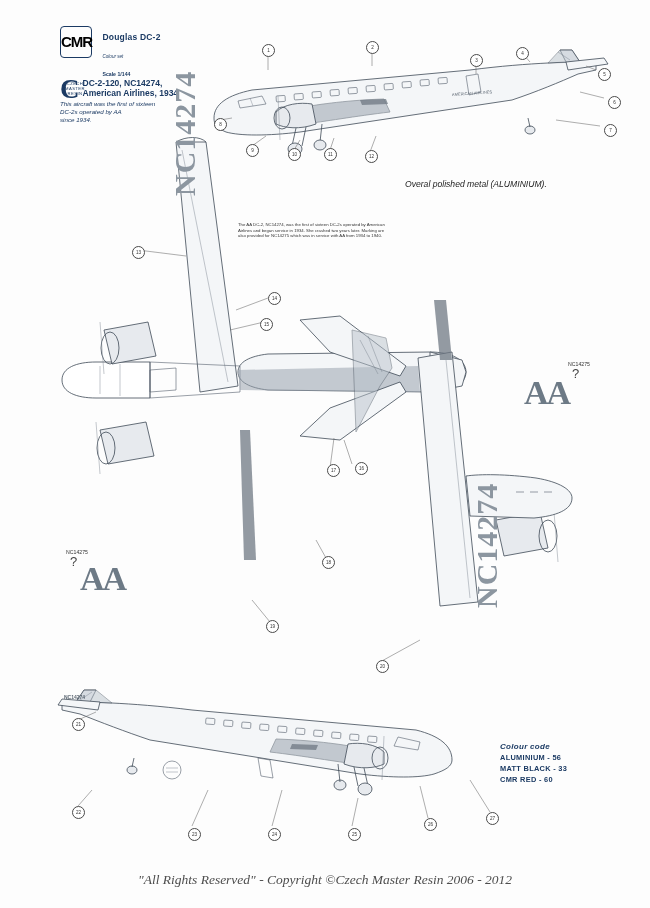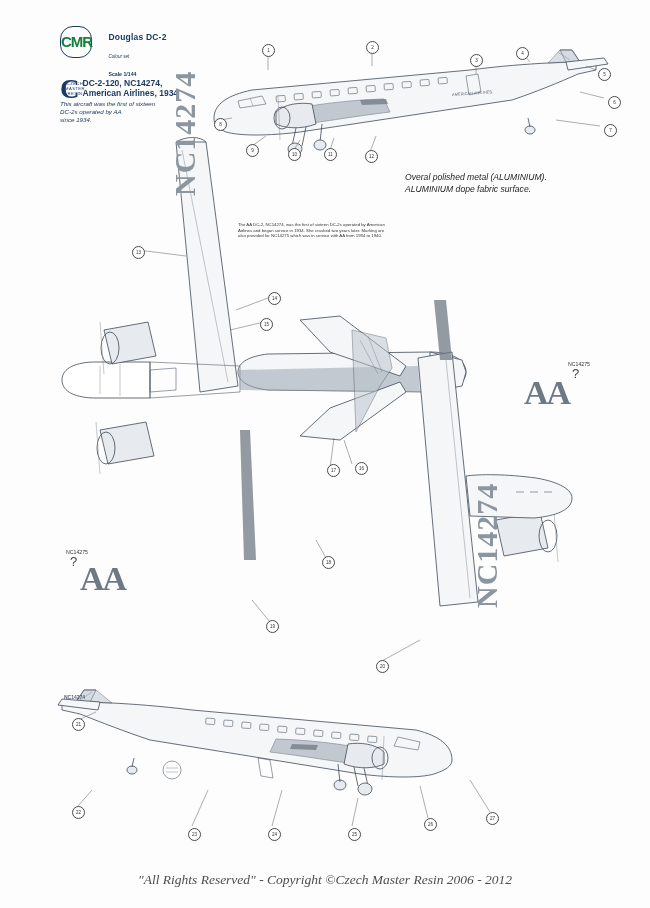--- a/index.html
+++ b/index.html
@@ -1,34 +1,34 @@
 <!DOCTYPE html>
 <html><head>
 <meta charset="utf-8">
 <style>
   html,body{margin:0;padding:0;background:#ffffff;}
   body{width:650px;height:908px;font-family:"Liberation Sans",sans-serif;overflow:hidden;}
   #sheet{position:relative;width:650px;height:908px;background:#fdfdfd;overflow:hidden;}
   .abs{position:absolute;}
   
   .logo-box{left:60px;top:26px;width:140px;}
-  .cmr-mark{width:30px;height:30px;border:1.6px solid #1b3a63;border-radius:13px;display:inline-block;vertical-align:top;
-            color:#15803d;font-weight:bold;font-size:15px;text-align:center;line-height:30px;letter-spacing:-1px;}
+  .cmr-mark{width:30px;height:30px;border:1.6px solid #1b3a63;border-radius:4px;display:inline-block;vertical-align:top;
+            color:#000000;font-weight:bold;font-size:15px;text-align:center;line-height:30px;letter-spacing:-1px;}
   .cmr-sub{font-size:4.2px;color:#1b3a63;letter-spacing:.4px;text-align:center;width:30px;display:block;margin-top:1px;}
-  .logo-txt{display:inline-block;margin-left:12px;color:#1b3a63;}
+  .logo-txt{display:inline-block;margin-left:6px;color:#1b3a63;}
   .logo-txt .l1{font-size:8.5px;font-weight:bold;letter-spacing:.2px;}
   .logo-txt .l2{font-size:4.6px;font-style:italic;}
   .logo-txt .l3{font-size:5.2px;font-weight:bold;}
   
   .titleblock{left:60px;top:78px;width:175px;color:#1b3a63;}
   .bigC{float:left;font-size:27px;font-weight:bold;line-height:22px;margin-right:3px;font-family:"Liberation Serif",serif;}
   .t1{font-size:8.5px;font-weight:bold;line-height:10px;}
   .t2{font-size:6.2px;font-style:italic;line-height:8px;margin-top:2px;}
   
-  .notes{left:405px;top:171px;width:230px;color:#222;font-size:8.6px;font-style:italic;line-height:12.4px;}
+  .notes{left:405px;top:178px;width:230px;color:#222;font-size:8.6px;font-style:italic;line-height:12.4px;}
   .history{left:238px;top:222px;width:150px;color:#333;font-size:4.3px;line-height:5.6px;}
   
   .colourcode{left:500px;top:742px;width:120px;color:#1b3a63;}
   .cc-title{font-size:8px;font-style:italic;font-weight:bold;letter-spacing:.3px;}
   .cc-row{font-size:7.4px;font-weight:bold;letter-spacing:.3px;margin-top:2px;}
   
   .aa{font-family:"Liberation Serif",serif;font-weight:bold;color:#6d7a86;margin-top:36px;}
   .aa-right{left:524px;top:338px;font-size:34px;letter-spacing:-2px;}
   .aa-left{left:80px;top:524px;font-size:34px;letter-spacing:-2px;}
   .aa-tag{font-size:5.2px;color:#333;font-family:"Liberation Sans",sans-serif;font-weight:normal;}
@@ -76,21 +76,20 @@
     <span class="bigC">C</span>
     <div class="t1" style="white-space:pre-line">DC-2-120, NC14274,
 American Airlines, 1934</div>
     <div class="t2" style="white-space:pre-line">This aircraft was the first of sixteen
 DC-2s operated by AA
 since 1934.</div>
   </div>
 
   <div class="abs notes">
     <div>Overal polished metal (ALUMINIUM).</div>
-    <div>ALUMINIUM dope fabric surface.</div>
   </div>
 
   <div class="abs history">The AA DC-2, NC14274, was the first of sixteen DC-2s operated by American Airlines and began service in 1934. She crashed two years later. Marking are also provided for NC14275 which was in service with AA from 1934 to 1940.</div>
 
   <svg width="650" height="908" viewBox="0 0 650 908">
 
     <g>
 
       <path class="ln lightfill" d="M214,118 C214,104 228,95 252,90 L470,70 C500,66 528,64 548,63
                L566,62 L560,50 L572,50 L580,62 L596,63 L596,70 L578,74
@@ -284,20 +283,35 @@
   <div class="abs aa aa-left">
     <span>AA</span>
   </div>
   <div class="abs" style="left:66px;top:540px;">
     <span class="aa-tag">NC14275</span>
   </div>
   <div class="abs qmark" style="left:70px;top:554px;">?</div>
 
   <div class="abs" style="left:64px;top:694px;font-size:5px;color:#5d6873;font-weight:bold;">NC14274</div>
 
+  <div class="abs colourcode">
+    <div class="cc-title">Colour code</div>
+    <div class="cc-row">
+      <span>ALUMINIUM</span>
+      <span>- 56</span>
+    </div>
+    <div class="cc-row">
+      <span>MATT BLACK</span>
+      <span>- 33</span>
+    </div>
+    <div class="cc-row">
+      <span>CMR RED</span>
+      <span>- 60</span>
+    </div>
+  </div>
 
   <div id="callouts">
       <div class="abs callout" style="left: 262px; top: 44px;">1</div>
       <div class="abs callout" style="left: 366px; top: 41px;">2</div>
       <div class="abs callout" style="left: 470px; top: 54px;">3</div>
       <div class="abs callout" style="left: 516px; top: 47px;">4</div>
       <div class="abs callout" style="left: 598px; top: 68px;">5</div>
       <div class="abs callout" style="left: 608px; top: 96px;">6</div>
       <div class="abs callout" style="left: 604px; top: 124px;">7</div>
       <div class="abs callout" style="left: 214px; top: 118px;">8</div>

